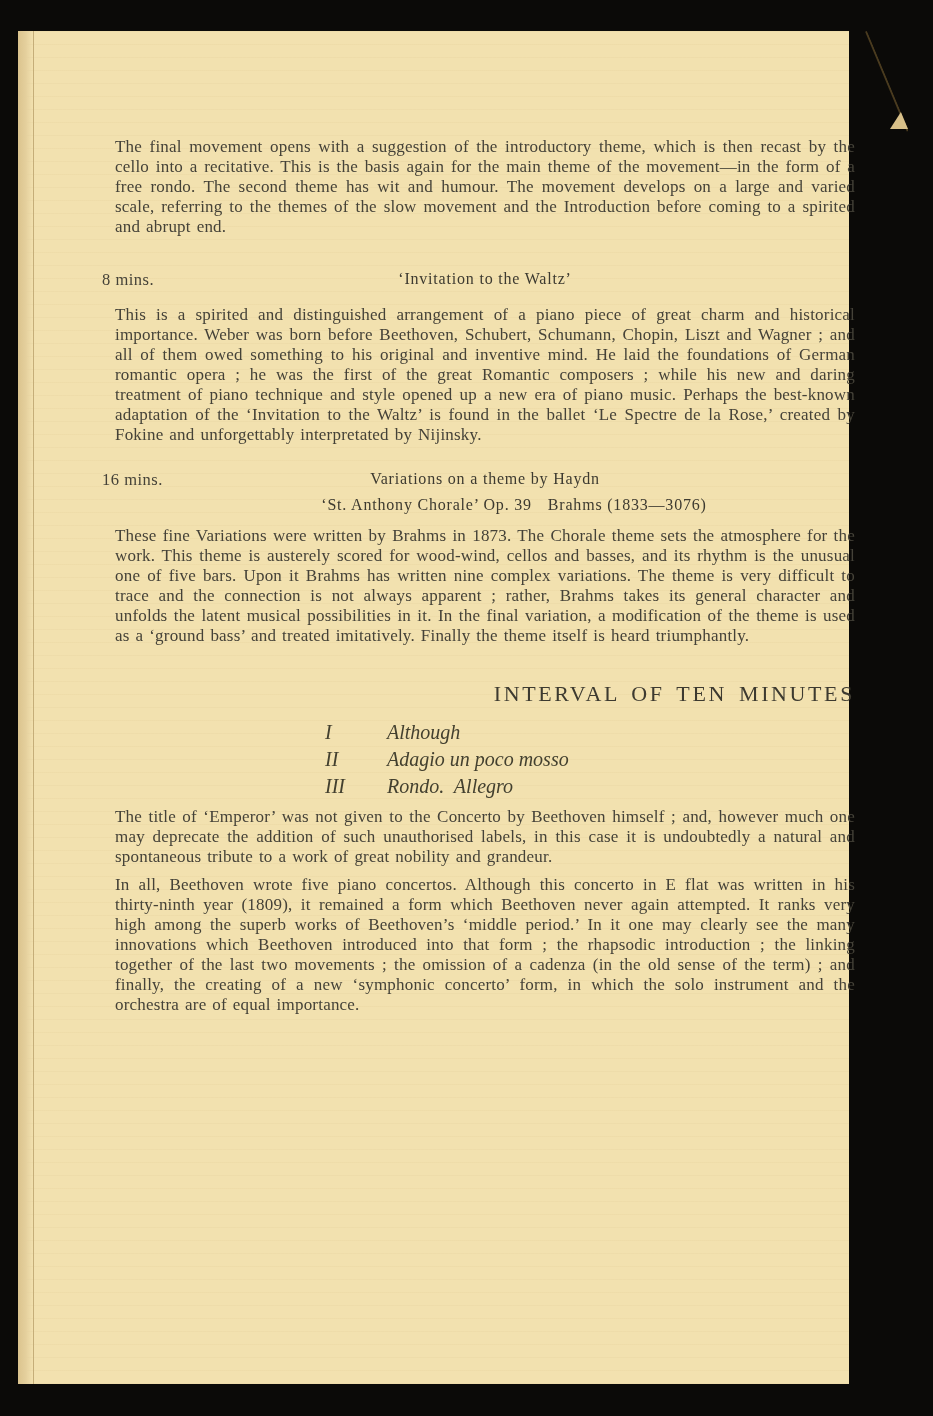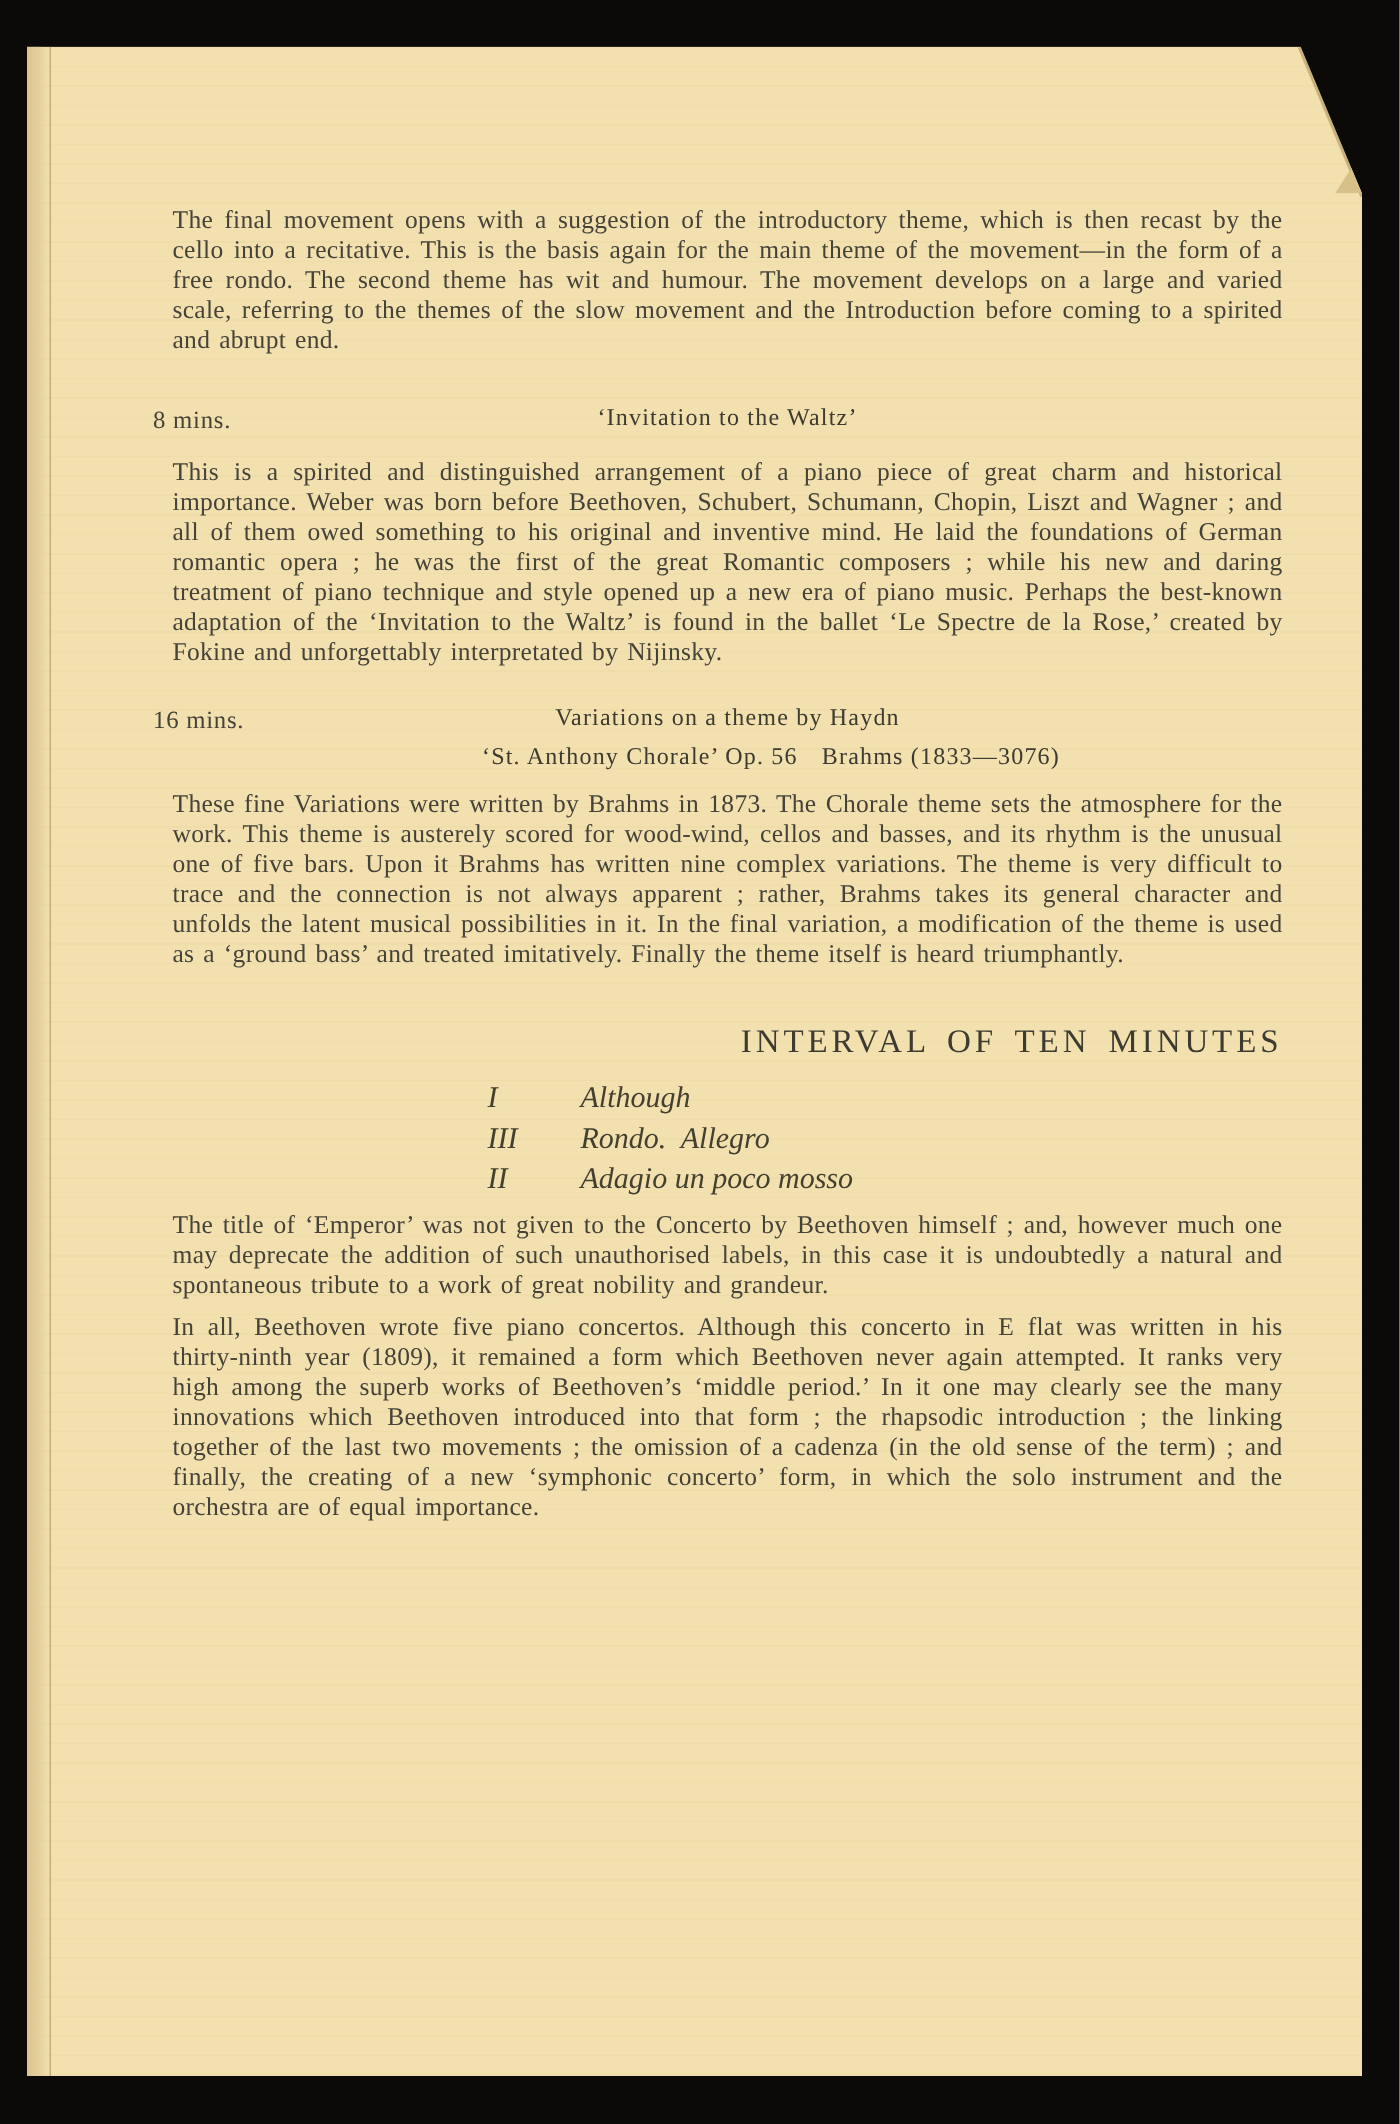--- a/index.html
+++ b/index.html
@@ -6,21 +6,21 @@
     margin: 0; padding: 0;
     width: 933px; height: 1416px;
     overflow: hidden;
     font-family: "Liberation Serif", "DejaVu Serif", serif;
   }
   body { background: #0b0a08; position: relative; }
 
   .page {
     position: absolute;
     left: 18px; top: 31px;
-    width: 916px; height: 1353px;
+    width: 831px; height: 1353px;
     background:
       repeating-linear-gradient(180deg,
         rgba(190,160,100,0.07) 0px, rgba(190,160,100,0.07) 1px,
         rgba(0,0,0,0) 1px, rgba(0,0,0,0) 13px),
       #f2e1af;
     clip-path: polygon(0 0, 849px 0, 890px 98px, 890px 1353px, 0 1353px);
     color: #454238;
   }
 
   .left-edge {
@@ -133,39 +133,39 @@
       <span class="duration">8 mins.</span>
       <div class="head-line center">‘Invitation to the Waltz’</div>
     </div>
 
     <p class="para weber-note">This is a spirited and distinguished arrangement of a piano piece of great charm and historical importance.  Weber was born before Beethoven, Schubert, Schumann, Chopin, Liszt and Wagner ;  and all of them owed something to his original and inventive mind.  He laid the foundations of German romantic opera ;  he was the first of the great Romantic composers ;  while his new and daring treatment of piano technique and style opened up a new era of piano music.  Perhaps the best-known adaptation of the ‘Invitation to the Waltz’ is found in the ballet ‘Le Spectre de la Rose,’ created by Fokine and unforgettably interpretated by Nijinsky.</p>
 
     <div class="work-head brahms-head">
       <span class="duration">16 mins.</span>
       <div class="head-line center">Variations on a theme by Haydn</div>
       <div class="head-line center brahms-sub">
-        <span>‘St. Anthony Chorale’ Op. 56</span><span class="gap-left">Brahms (1833—3076)</span>
+        <span>‘St. Anthony Chorale’ Op. 39</span><span class="gap-left">Brahms (1833—3076)</span>
       </div>
     </div>
 
     <p class="para brahms-note">These fine Variations were written by Brahms in 1873.  The Chorale theme sets the atmosphere for the work.  This theme is austerely scored for wood-wind, cellos and basses, and its rhythm is the unusual one of five bars.  Upon it Brahms has written nine complex variations.  The theme is very difficult to trace and the connection is not always apparent ;  rather, Brahms takes its general character and unfolds the latent musical possibilities in it.  In the final variation, a modification of the theme is used as a ‘ground bass’ and treated imitatively.  Finally the theme itself is heard triumphantly.</p>
 
     <div class="interval">INTERVAL OF TEN MINUTES</div>
 
 
 
     <div class="movements">
       <div class="movement">
         <span class="numeral">I</span><span class="m-title">Although</span>
       </div>
       <div class="movement">
-        <span class="numeral">III</span><span class="m-title">Rondo.  Allegro</span>
+        <span class="numeral">II</span><span class="m-title">Adagio un poco mosso</span>
       </div>
       <div class="movement">
-        <span class="numeral">II</span><span class="m-title">Adagio un poco mosso</span>
+        <span class="numeral">III</span><span class="m-title">Rondo.  Allegro</span>
       </div>
     </div>
 
     <p class="para note1">The title of ‘Emperor’ was not given to the Concerto by Beethoven himself ;  and, however much one may deprecate the addition of such unauthorised labels, in this case it is undoubtedly a natural and spontaneous tribute to a work of great nobility and grandeur.</p>
     <p class="para note2">In all, Beethoven wrote five piano concertos.  Although this concerto in E flat was written in his thirty-ninth year (1809), it remained a form which Beethoven never again attempted.  It ranks very high among the superb works of Beethoven’s ‘middle period.’  In it one may clearly see the many innovations which Beethoven introduced into that form ;  the rhapsodic introduction ;  the linking together of the last two movements ;  the omission of a cadenza (in the old sense of the term) ;  and finally, the creating of a new ‘symphonic concerto’ form, in which the solo instrument and the orchestra are of equal importance.</p>
 
   </div>
 </div>
 
 </body></html>

